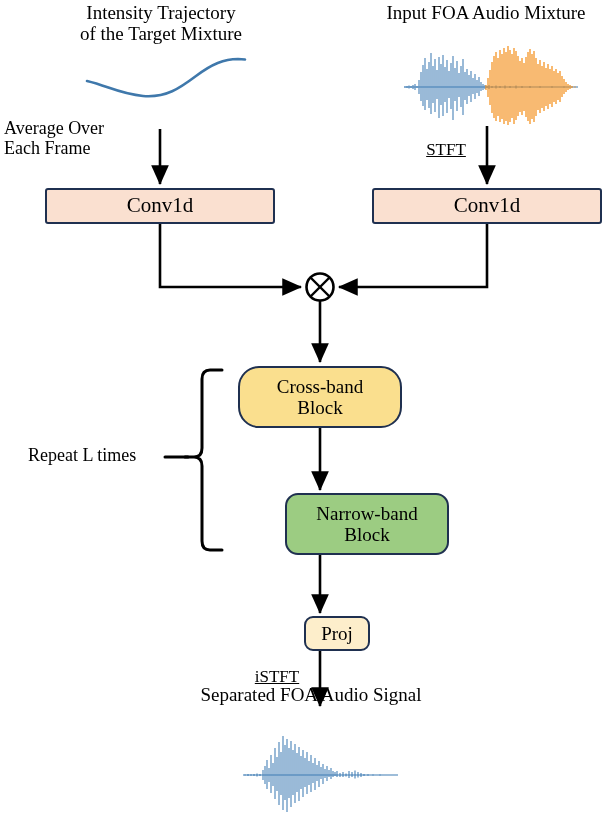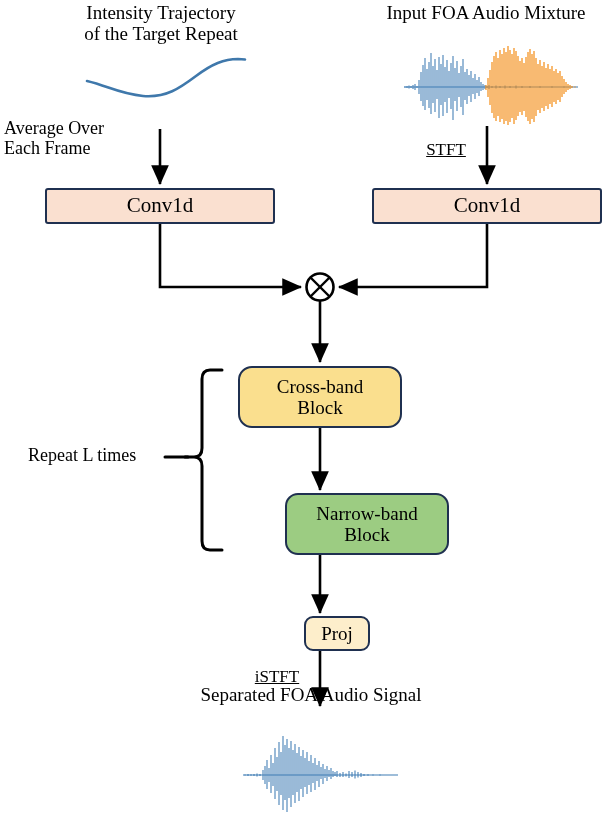--- a/index.html
+++ b/index.html
@@ -47,21 +47,21 @@
     text-align: center;
     line-height: 1.12;
   }
   .box-conv {
     background: #fae0d0;
     border-radius: 3px;
     font-size: 21px;
   }
   .box-cross {
     background: #fadf8e;
-    border-radius: 14px;
+    border-radius: 21px;
     font-size: 19px;
   }
   .box-narrow {
     background: #9ccc82;
     border-radius: 13px;
     font-size: 19px;
   }
   .box-proj {
     background: #fdeecb;
     border-radius: 9px;
@@ -289,21 +289,21 @@
         <line x1="364" y1="774" x2="364" y2="776"></line>
         <line x1="368" y1="774.2" x2="368" y2="775.8"></line>
         <line x1="373" y1="774.4" x2="373" y2="775.6"></line>
         <line x1="380" y1="774.5" x2="380" y2="775.5"></line>
       </g>
     </g>
   </svg>
 
   <div class="lbl title-lbl" style="left:63px; top:2px; width:196px;">
     <div>Intensity Trajectory</div>
-    <div>of the Target Repeat</div>
+    <div>of the Target Mixture</div>
   </div>
 
   <div class="lbl title-lbl" style="left:364px; top:2px; width:244px;">Input FOA Audio Mixture</div>
 
   <div class="lbl side-lbl" style="left:4px; top:118px; width:150px;">
     <div>Average Over</div>
     <div>Each Frame</div>
   </div>
 
   <div class="lbl edge-lbl" style="left:418px; top:140px; width:56px;">STFT</div>

